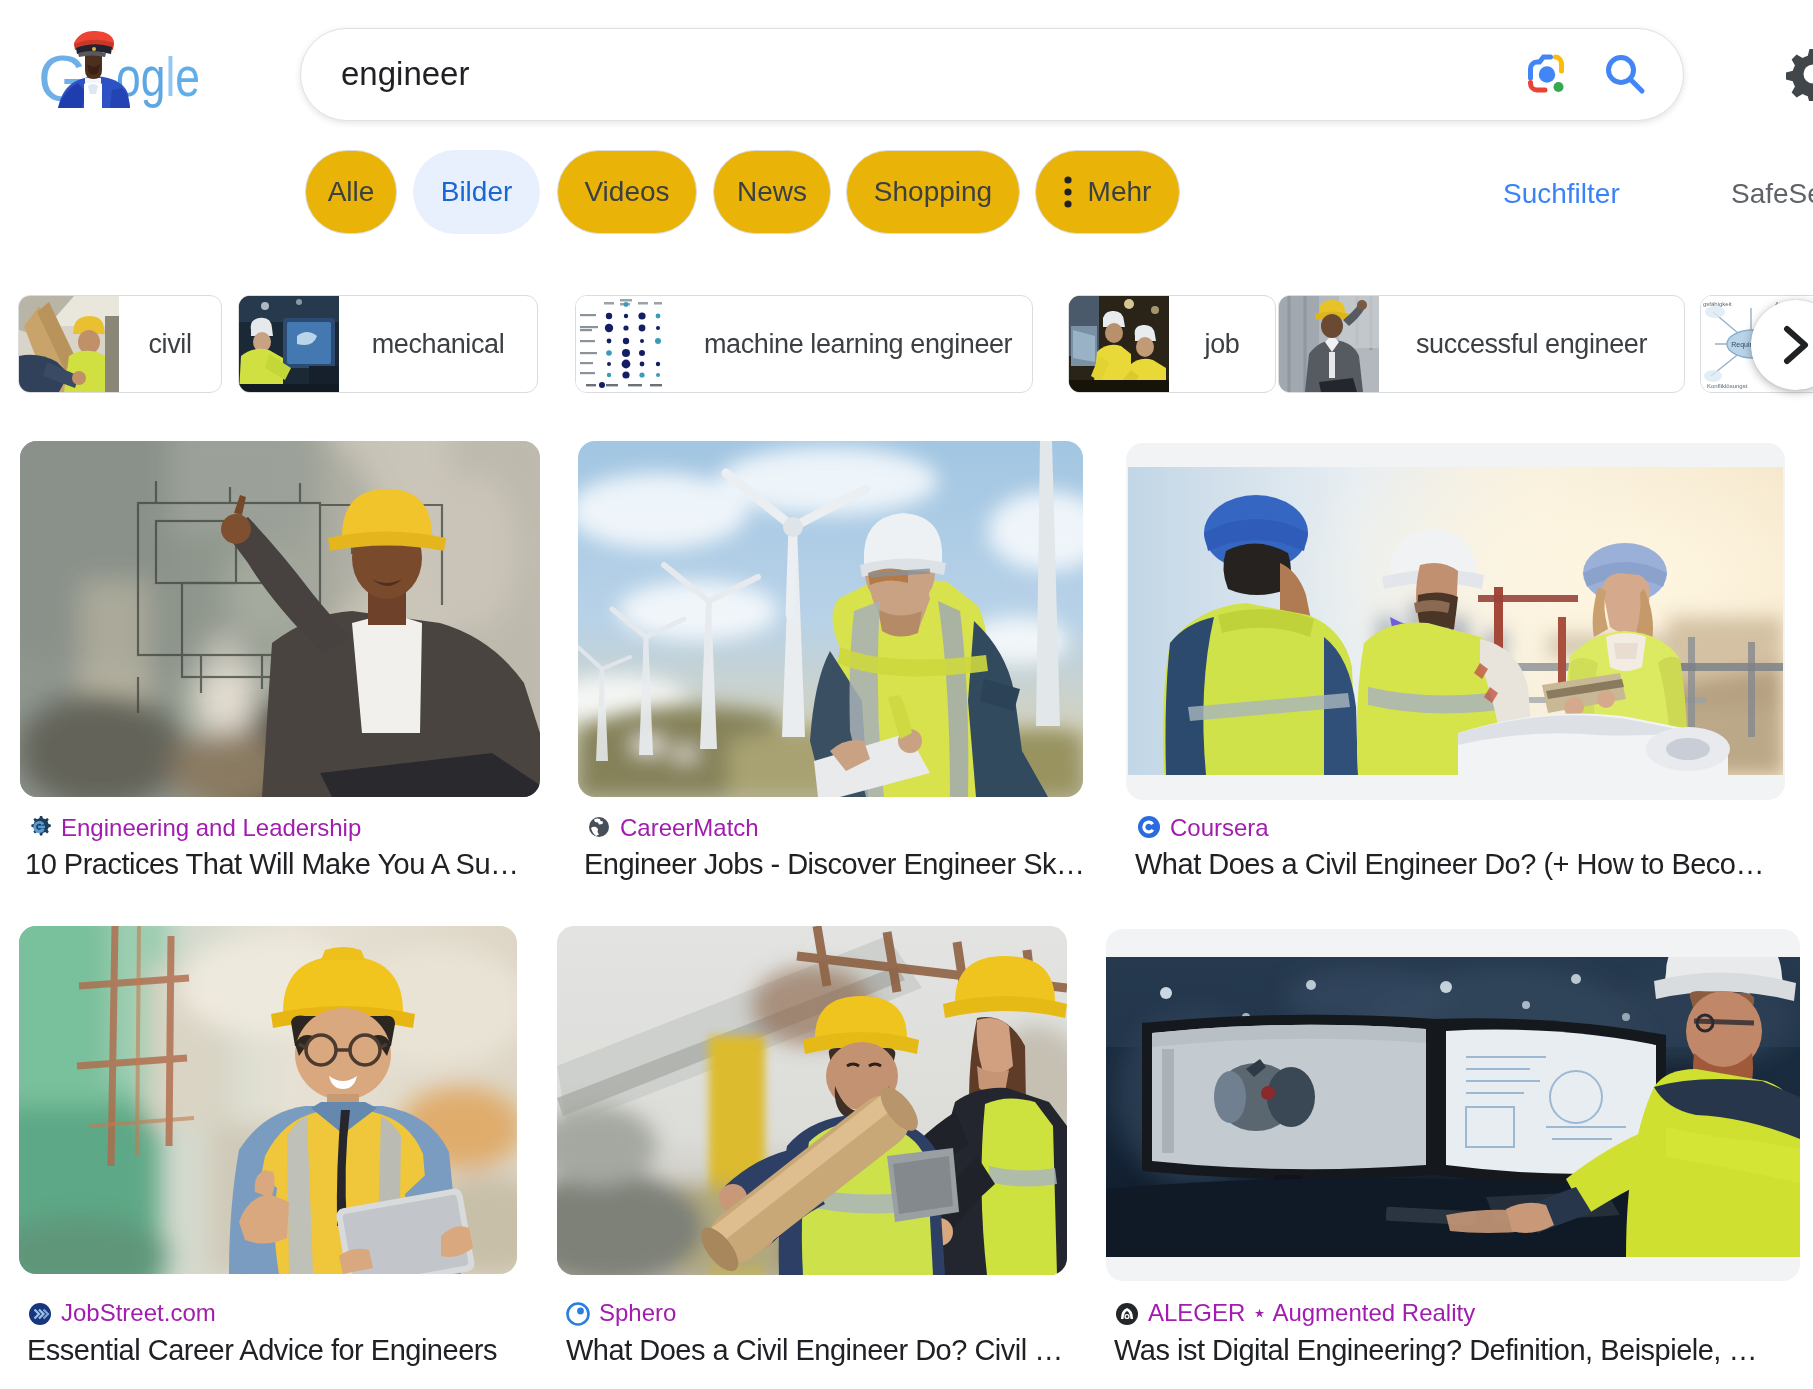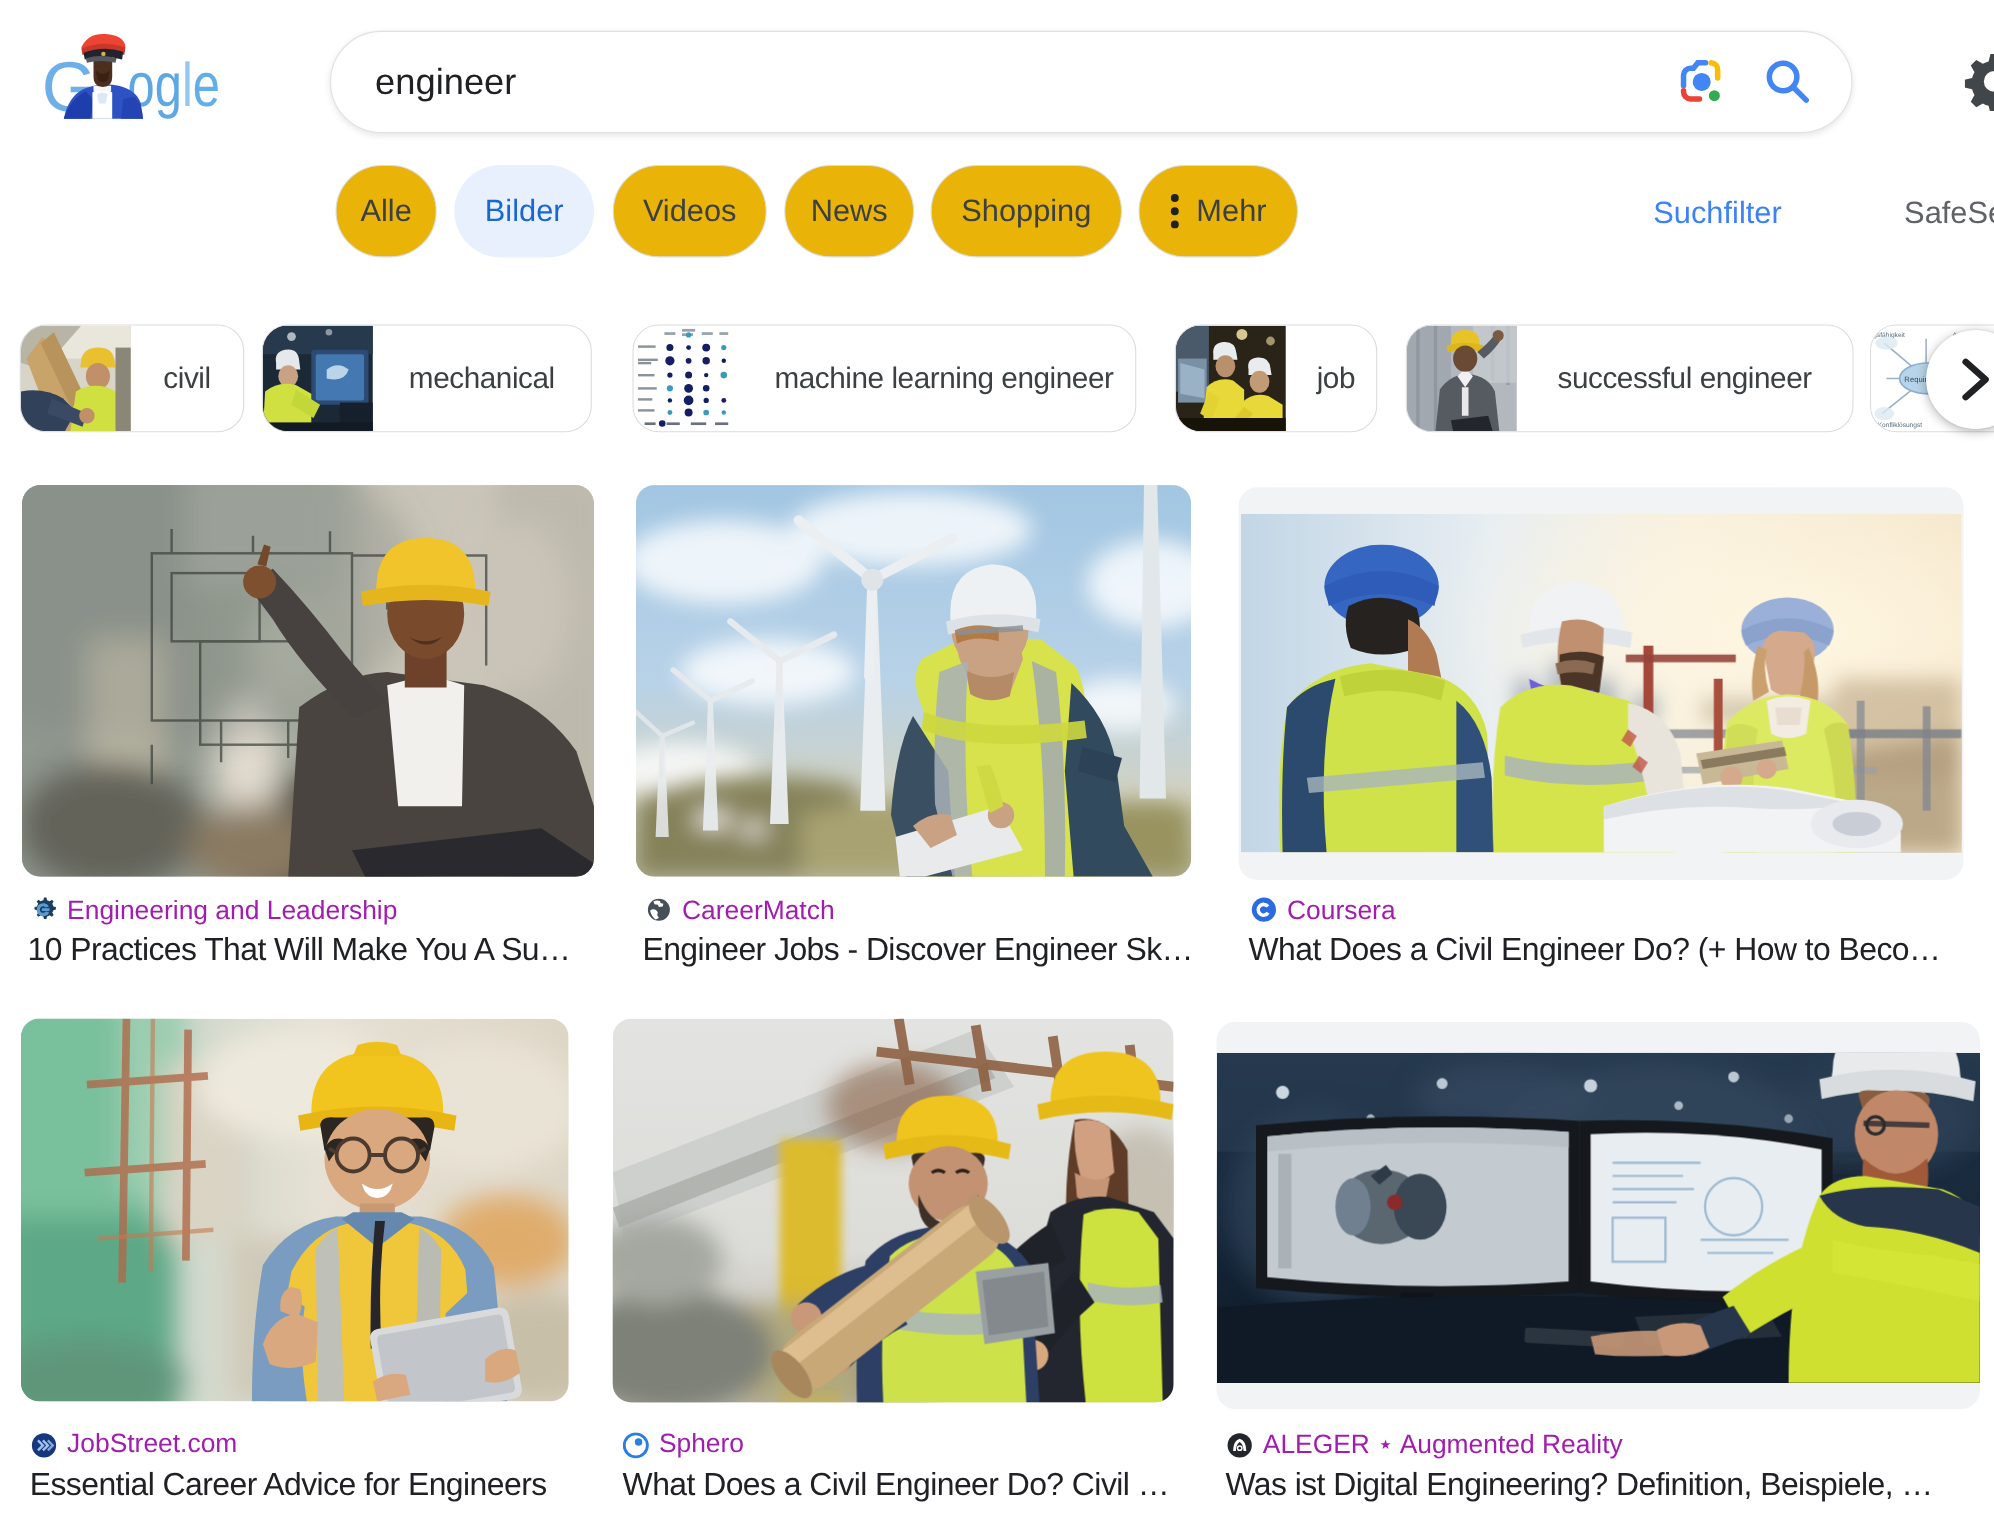--- a/index.html
+++ b/index.html
@@ -3,21 +3,21 @@
 <meta charset="utf-8">
 <style>
   html,body{margin:0;padding:0;overflow:hidden}
   body{width:1813px;height:1389px;position:relative;background:#fff;
        font-family:"Liberation Sans",sans-serif;overflow:hidden}
   .abs{position:absolute}
   .pill{position:absolute;top:150px;height:84px;border-radius:42px;
         border:1px solid #dadce0;display:flex;align-items:center;justify-content:center;
         font-size:28px;color:#3c4043;box-sizing:border-box;background:#eab308}
   .pill.sel{background:#e8f0fe;border:none;color:#1967d2}
-  .chip{position:absolute;top:295px;height:98px;border-radius:24px;
+  .chip{position:absolute;top:295px;height:98px;border-radius:12px;
         border:1px solid #dadce0;background:#fff;box-sizing:border-box;overflow:hidden;
         display:flex;align-items:center}
   .chip .thumb{width:100px;height:96px;flex:0 0 100px;overflow:hidden;position:relative}
   .chip .lbl{flex:1;text-align:center;font-size:27px;color:#3c4043;padding:0 28px;white-space:nowrap;letter-spacing:-.4px}
   .photo{position:absolute;border-radius:17px;overflow:hidden}
   .gcard{position:absolute;border-radius:17px;background:#f1f3f4;overflow:hidden}
   .src{position:absolute;font-size:24px;color:#a21caf;white-space:nowrap}
   .ttl{position:absolute;font-size:29px;color:#202124;white-space:nowrap;letter-spacing:-.5px}
   .fav{position:absolute;width:24px;height:24px}
   svg{display:block}
@@ -186,21 +186,21 @@
       <rect x="10" y="88" width="10" height="2.4"></rect>
           <rect x="30" y="88" width="12" height="2.4"></rect>
       <rect x="52" y="88" width="14" height="2.4"></rect>
           <rect x="74" y="88" width="12" height="2.4"></rect>
     </g>
     <circle cx="26" cy="89" r="3" fill="#141e64"></circle>
   </svg>
   </div>
   <div class="lbl">machine learning engineer</div>
 </div>
-<div class="chip" style="left:1068px;width:184px">
+<div class="chip" style="left:1068px;width:208px">
   <div class="thumb" id="th-job">
   <svg width="100" height="96" viewBox="0 0 100 96">
     <rect width="100" height="96" fill="#2a2418"></rect>
     <rect x="0" y="0" width="30" height="60" fill="#4a5a6a"></rect>
     <rect x="2" y="30" width="26" height="40" fill="#7a90a4"></rect>
     <path d="M4 34 L26 40 L26 66 L4 62 Z" fill="#9ab2c6"></path>
     <circle cx="60" cy="8" r="5" fill="#e8d8a0" opacity=".9"></circle>
     <circle cx="86" cy="14" r="4" fill="#d8c890" opacity=".7"></circle>
     <path d="M34 26 Q33 16 43 15 Q54 14 55 25 L56 31 L34 31 Z" fill="#e9ecef"></path>
     <ellipse cx="45" cy="37" rx="9" ry="10" fill="#b9906c"></ellipse>

